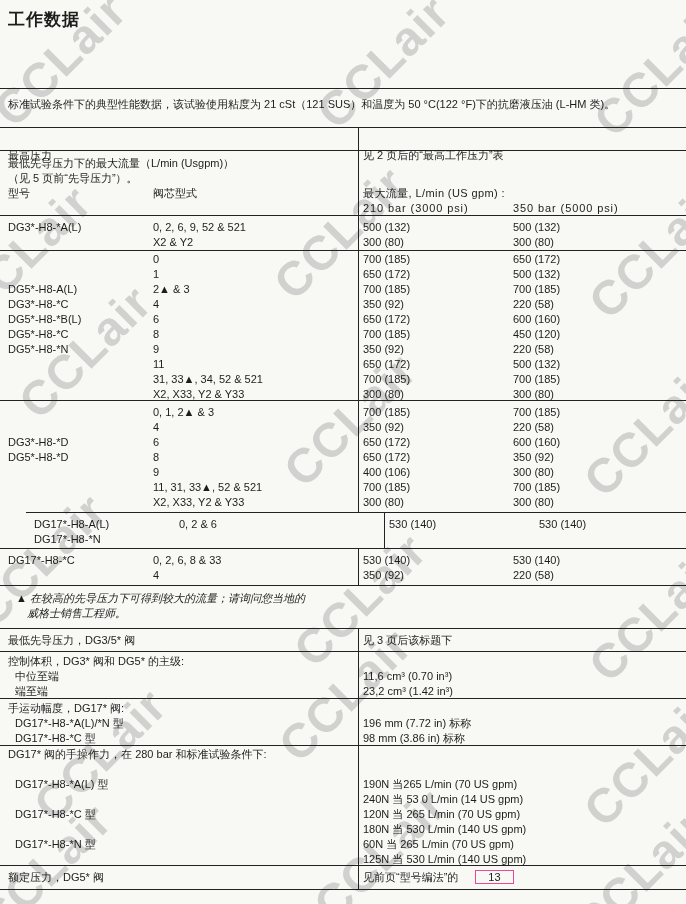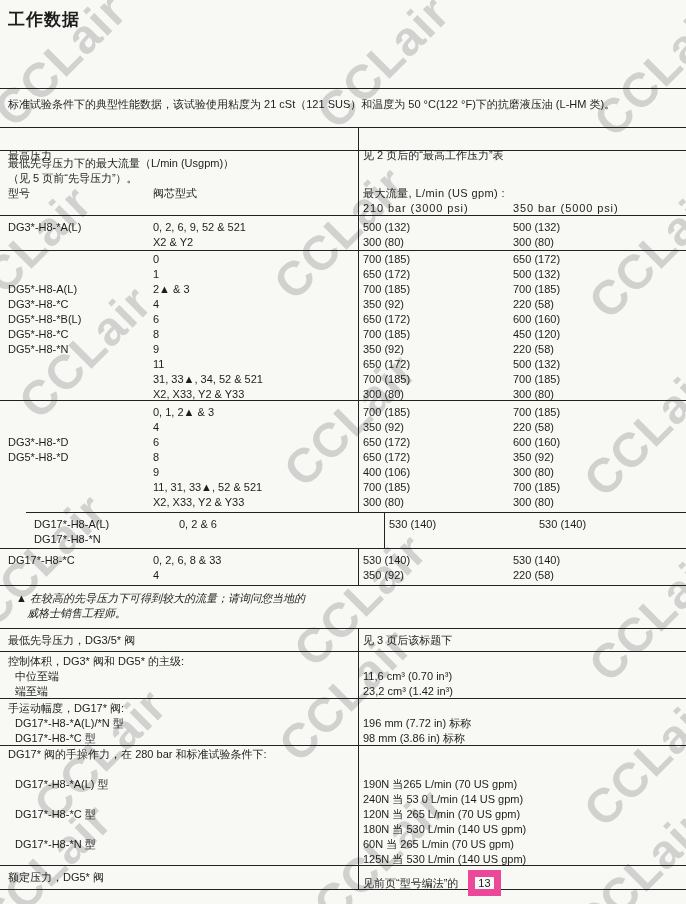--- a/index.html
+++ b/index.html
@@ -46,21 +46,21 @@
   .rF { height:36px; padding-top:4px;margin-left:26px; }
   .rG { height:37px; padding-top:4px; }
   .rFoot { height:43px; padding-top:5px; border-top:1px solid #222; padding-left:16px;
            font-style:italic; line-height:15px; }
   .rFoot .l2 { padding-left:11px; }
   .rH { height:23px; padding-top:4px; }
   .rI { height:47px; padding-top:2px; }
   .rJ { height:47px; padding-top:2px; }
   .rK { height:120px; padding-top:1px; }
   .rL { height:25px; padding-top:4px; border-bottom:1px solid #222; }
-  .boxed { display:inline-block; border:7px solid #ec4899; padding:0 3px; line-height:12px; margin-left:10px; }
+  .boxed { display:inline-block; border:1px solid #ec4899; padding:0 12px; line-height:12px; margin-left:17px; }
 </style>
 </head>
 <body>
 
 <div id="wm-layer">
     <div class="wm" style="left: 60px; top: 60px;">CCLair</div>
     <div class="wm" style="left: 383px; top: 62px;">CCLair</div>
     <div class="wm" style="left: 660px; top: 70px;">CCLair</div>
     <div class="wm" style="left: 25px; top: 252px;">CCLair</div>
     <div class="wm" style="left: 340px; top: 233px;">CCLair</div>

